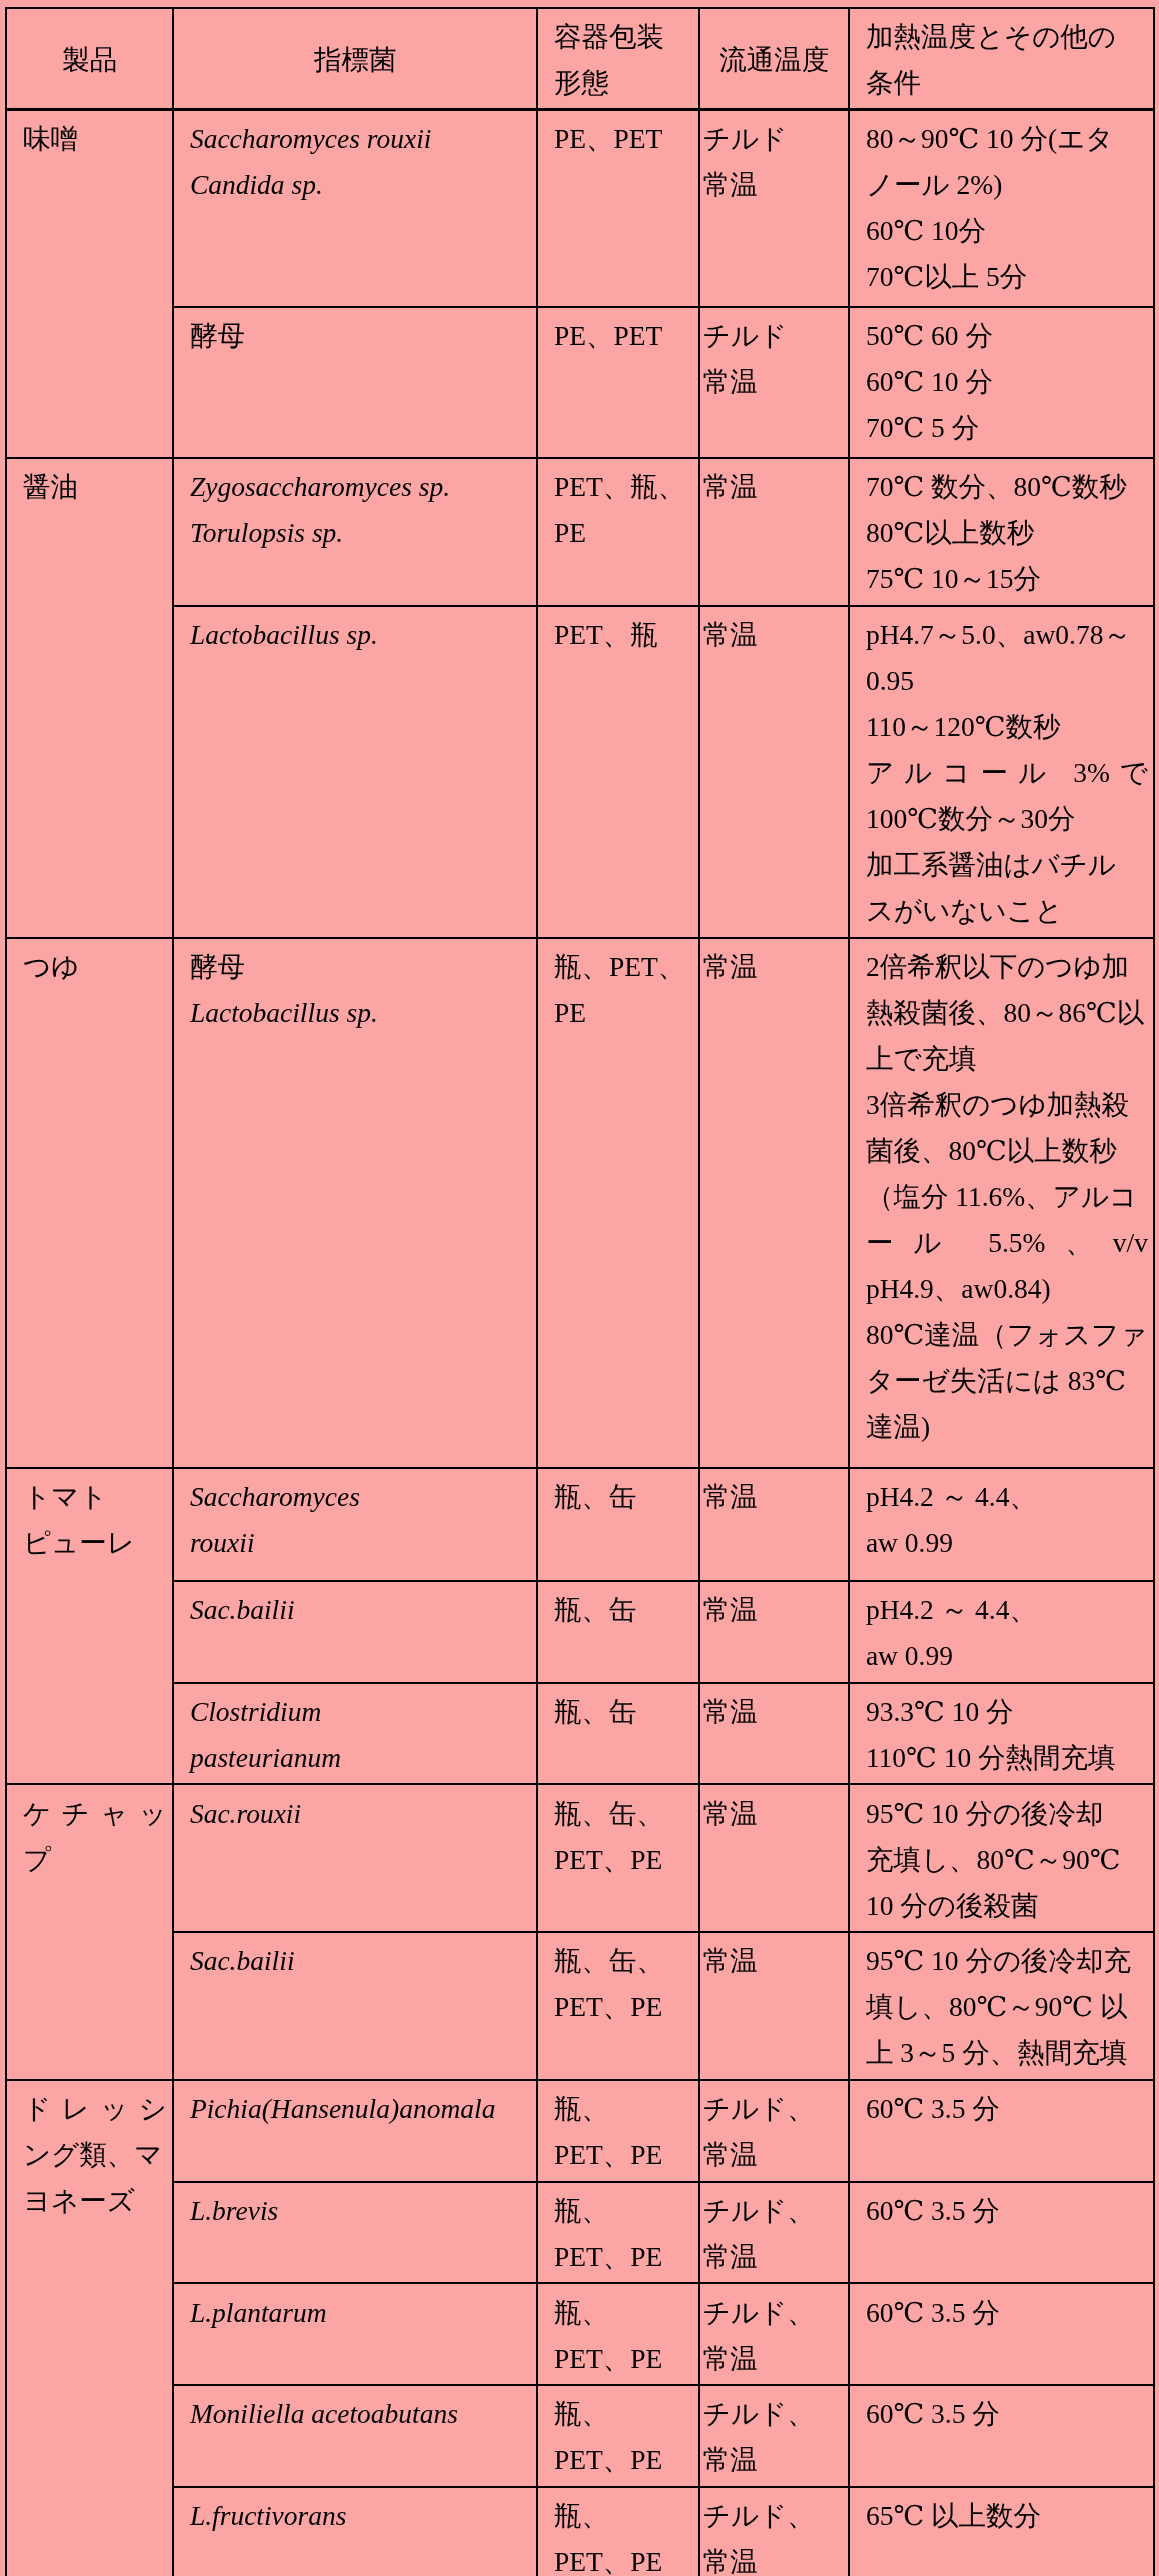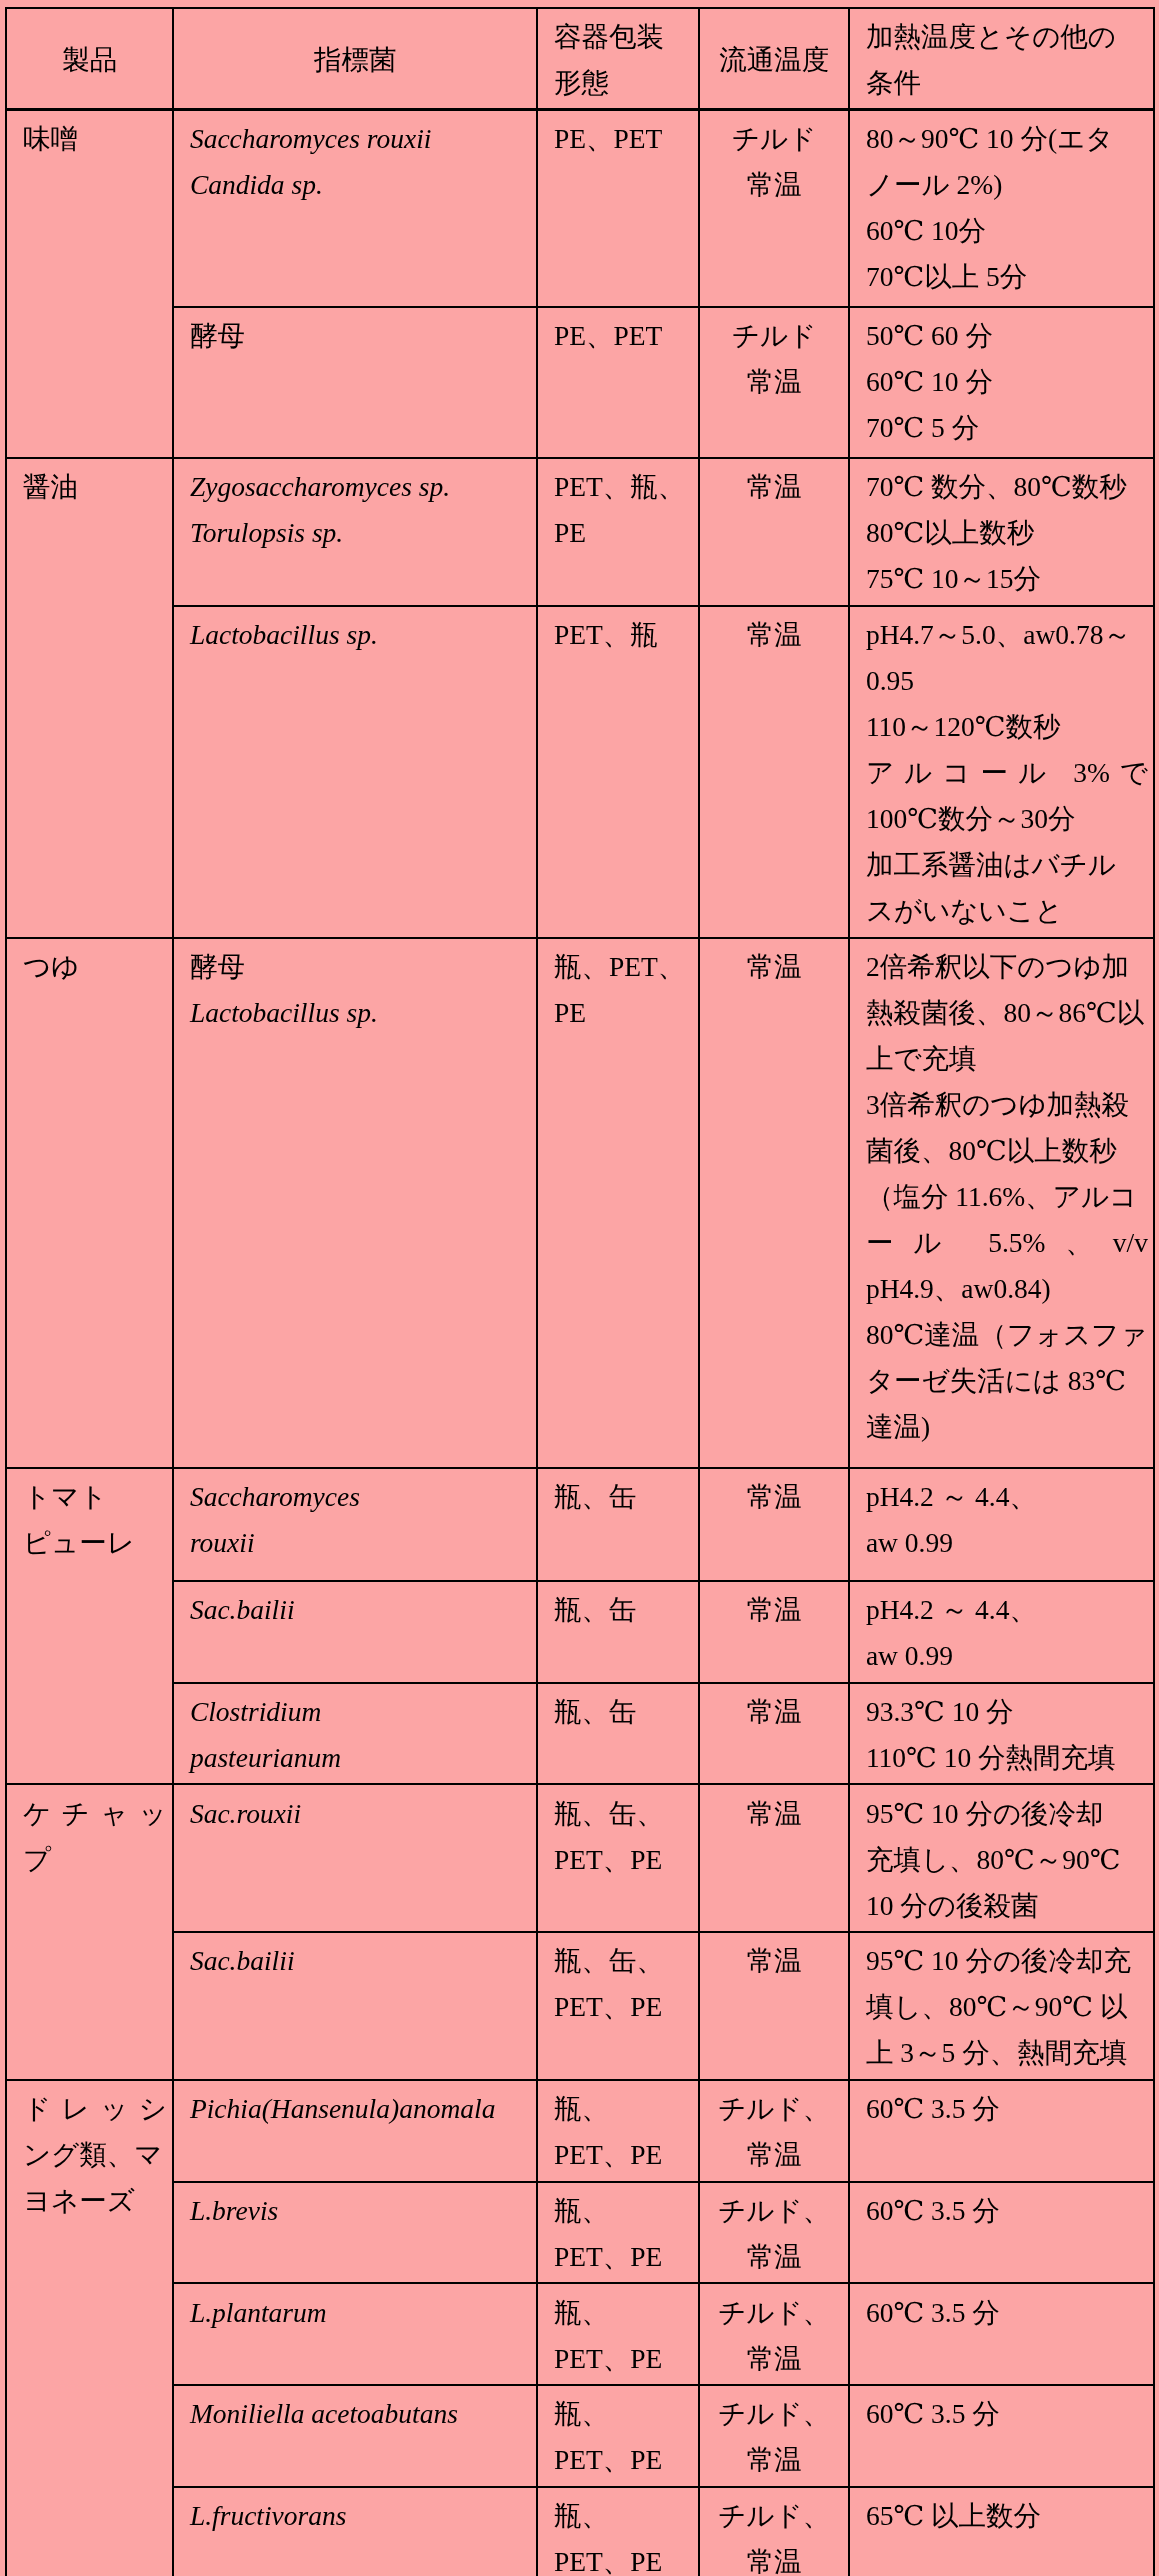--- a/index.html
+++ b/index.html
@@ -24,21 +24,21 @@
     padding:5.2px 5.2px 2.6px 15.7px;
     font-size:27.5px;
     line-height:46px;
     font-weight:normal;
     overflow:hidden;
   }
   thead th { border-bottom-width:3.3px; }
   tr.gstart td { border-top-width:2.6px; }
   th.h-center { text-align:center; vertical-align:middle; padding-left:5.2px; }
   th.h-left   { text-align:left; vertical-align:top;margin-left:40px; }
-  td.c-temp   { text-align:center; padding-left:2.6px; padding-right:2.6px; }
+  td.c-temp   { padding-left:2.6px; padding-right:2.6px; }
   .line  { display:block; white-space:nowrap; }
   .it    { font-style:italic; }
   .jline { text-align-last:justify; }
 </style>
 </head>
 <body>
 
 <div class="page">
   <table class="doc-table">
     <colgroup>

